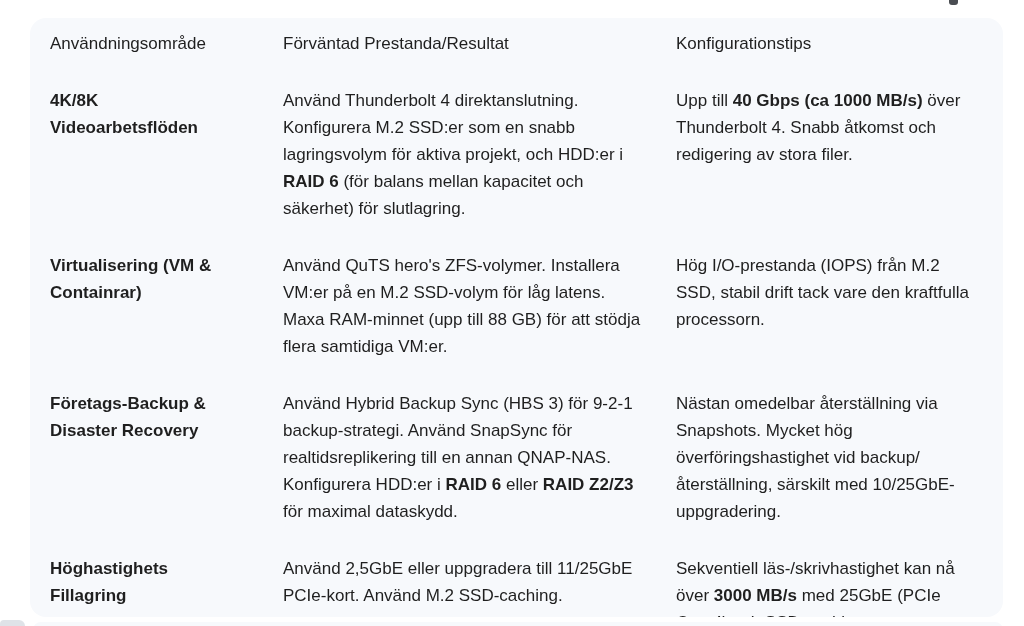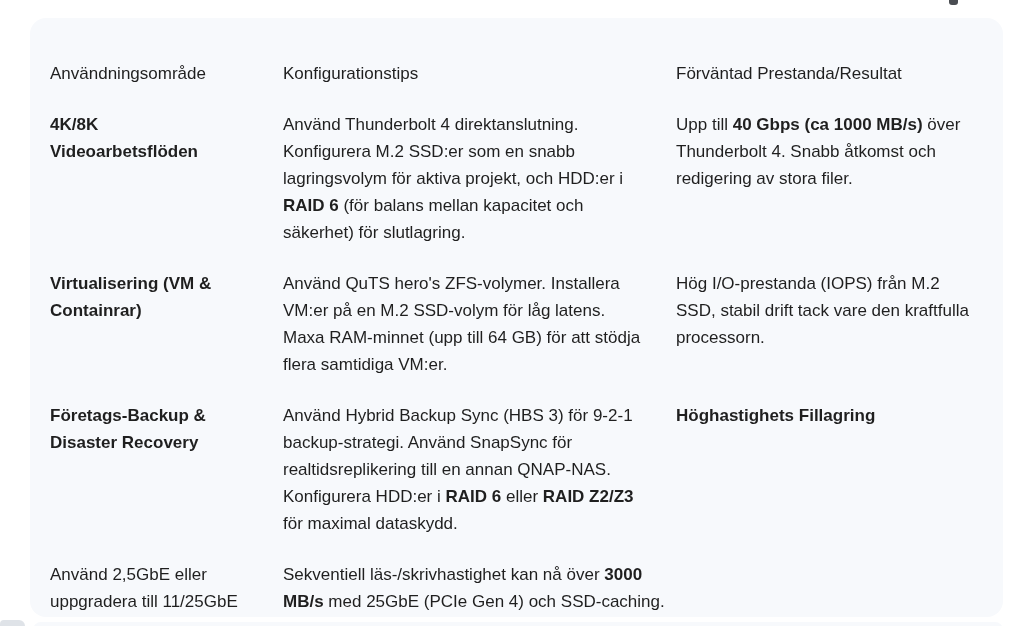--- a/index.html
+++ b/index.html
@@ -23,23 +23,22 @@
     display:grid;
     grid-template-columns:233px 393px 307px;
     row-gap:24px;
     color:var(--text, #1f1f1f);
     font-size:17px;
     line-height:27px;
   }
   .th {
     font-weight:400;
     padding-right:30px;
-    margin-top:30px;
   }
-  .td { padding-right:30px; }
+  .td { padding-right:30px;margin-top:6px; }
   .td.usecase {
     font-weight:700;
     padding-right:45px;
   }
   .td.result { padding-right:6px; }
   b { font-weight:700; }
 
   
   .top-artifact {
     position:absolute;
@@ -65,33 +64,34 @@
 </style>
 </head>
 <body>
 
 <div class="top-artifact"></div>
 
 <div class="card">
   <div class="grid">
 
     <div class="th">Användningsområde</div>
+    <div class="th">Förväntad Prestanda/Resultat</div>
     <div class="th">Konfigurationstips</div>
-    <div class="th">Förväntad Prestanda/Resultat</div>
 
     <div class="td usecase">4K/8K Videoarbetsflöden</div>
     <div class="td config"><span>Använd Thunderbolt 4 direktanslutning. Konfigurera M.2 SSD:er som en snabb lagringsvolym för aktiva projekt, och HDD:er i </span><b>RAID 6</b><span> (för balans mellan kapacitet och säkerhet) för slutlagring.</span></div>
     <div class="td result"><span>Upp till </span><b>40 Gbps (ca 1000 MB/s)</b><span> över Thunderbolt 4. Snabb åtkomst och redigering av stora filer.</span></div>
 
     <div class="td usecase">Virtualisering (VM &amp; Containrar)</div>
-    <div class="td config"><span>Använd QuTS hero's ZFS-volymer. Installera VM:er på en M.2 SSD-volym för låg latens. Maxa RAM-minnet (upp till 64 GB) för att stödja flera samtidiga VM:er.</span></div>
+    <div class="td config"><span>Använd QuTS hero's ZFS-volymer. Installera VM:er på en M.2 SSD-volym för låg latens. Maxa RAM-minnet (upp till 88 GB) för att stödja flera samtidiga VM:er.</span></div>
     <div class="td result"><span>Hög I/O-prestanda (IOPS) från M.2 SSD, stabil drift tack vare den kraftfulla processorn.</span></div>
 
     <div class="td usecase">Företags-Backup &amp; Disaster Recovery</div>
     <div class="td config"><span>Använd Hybrid Backup Sync (HBS 3) för 9-2-1 backup-strategi. Använd SnapSync för realtidsreplikering till en annan QNAP-NAS. Konfigurera HDD:er i </span><b>RAID 6</b><span> eller </span><b>RAID Z2/Z3</b><span> för maximal dataskydd.</span></div>
+    <div class="td result"><span>Nästan omedelbar återställning via Snapshots. Mycket hög överföringshastighet vid backup/återställning, särskilt med 10/25GbE-uppgradering.</span></div>
 
     <div class="td usecase">Höghastighets Fillagring</div>
     <div class="td config"><span>Använd 2,5GbE eller uppgradera till 11/25GbE PCIe-kort. Använd M.2 SSD-caching.</span></div>
     <div class="td result"><span>Sekventiell läs-/skrivhastighet kan nå över </span><b>3000 MB/s</b><span> med 25GbE (PCIe Gen 4) och SSD-caching.</span></div>
 
   </div>
 </div>
 
 <div class="next-card-edge"></div>
 <div class="bottom-left-edge"></div>

